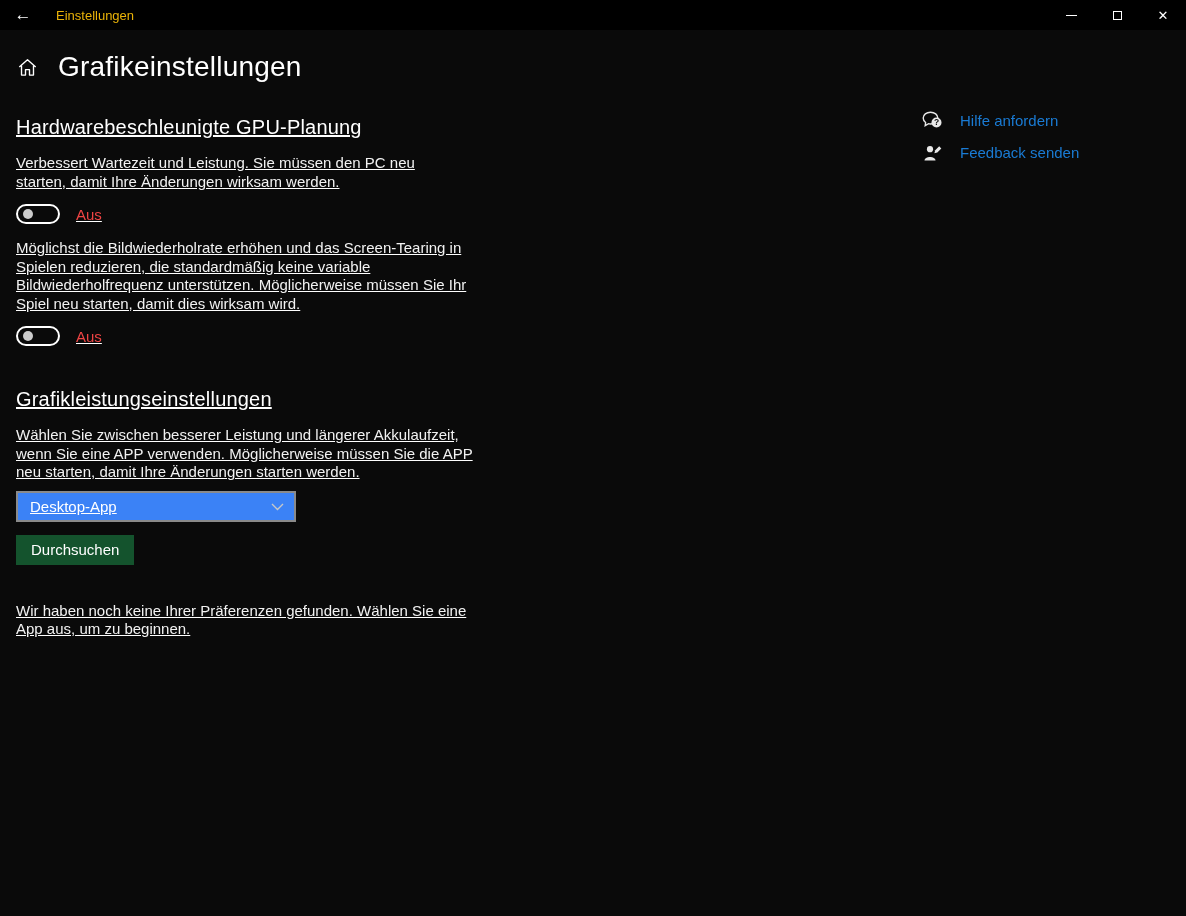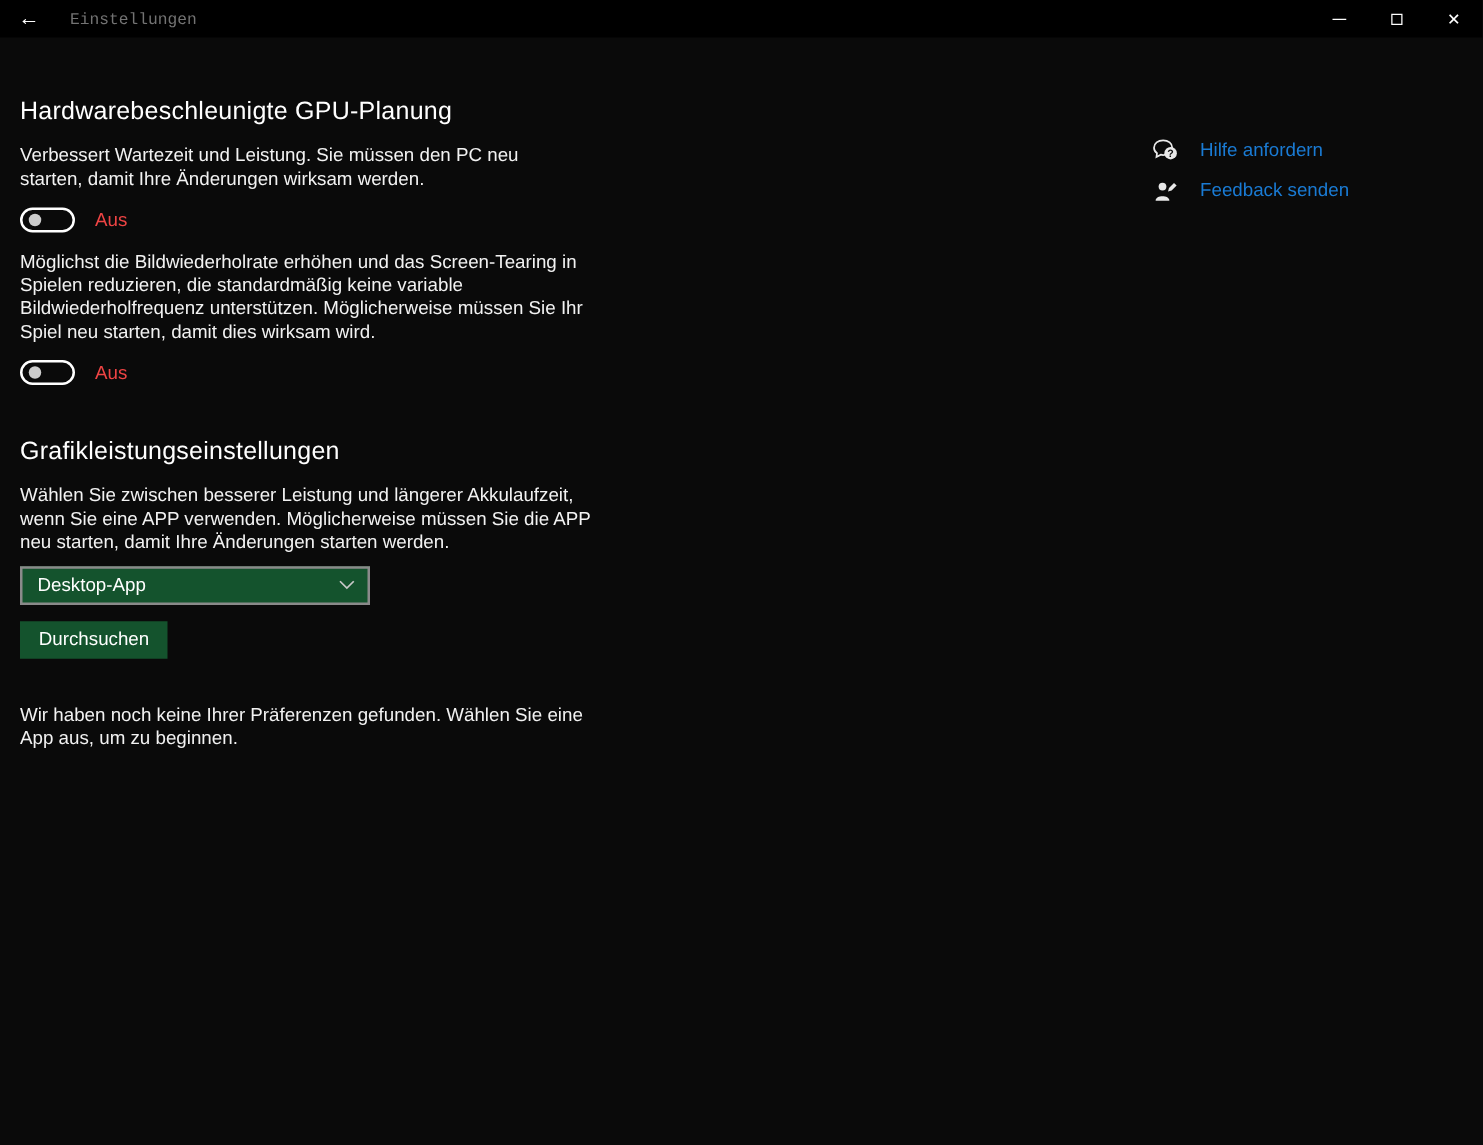--- a/index.html
+++ b/index.html
@@ -19,23 +19,22 @@
     align-items: center;
     position: relative;
   }
   .back-btn {
     width: 46px; height: 30px;
     display: flex; align-items: center; justify-content: center;
     color: #ffffff; font-size: 17px; cursor: pointer;
   }
   .titlebar-title {
     font-size: 13px;
-    color: #737373;
+    color: #eab308;
     margin-left: 10px;
-    font-family: Liberation Mono, monospace;
   }
   .window-controls {
     position: absolute; right: 0; top: 0;
     display: flex; height: 30px;
   }
   .win-btn {
     width: 46px; height: 30px;
     display: flex; align-items: center; justify-content: center;
     color: #ffffff; font-size: 13px; cursor: pointer;
   }
@@ -59,21 +58,21 @@
     cursor: pointer;
   }
   h1.page-title {
     font-size: 28px;
     font-weight: 300;
     color: #ffffff;
     margin-left: 20px;
     letter-spacing: 0.2px;
   }
 
-  .main-col { width: 500px; }
+  .main-col { width: 500px; text-decoration: underline; }
 
   h2.section-heading {
     font-size: 20px;
     font-weight: 400;
     color: #ffffff;
     letter-spacing: 0.2px;
   }
   .sec-gpu  h2 { margin-top: 30px; }
   .sec-vrr  h2 { margin-top: 42px; }
   .sec-perf h2 { margin-top: 42px; }
@@ -116,21 +115,21 @@
 
   .picker-label {
     font-size: 15px;
     color: #f2f2f2;
     margin-top: 26px;
   }
   .dropdown {
     margin-top: 9px;
     width: 280px; height: 31px;
     border: 2px solid #8a8a8a;
-    background: #14532d;
+    background: #3b82f6;
     display: flex;
     align-items: center;
     padding: 0 10px 0 12px;
     cursor: pointer;
   }
   .dropdown-value {
     font-size: 15px;
     color: #ffffff;
     flex: 1;
   }
@@ -192,20 +191,28 @@
       <span class="max-glyph"></span>
     </div>
     <div class="win-btn">
       <span class="close-glyph">✕</span>
     </div>
   </div>
 </div>
 
 <div class="content">
 
+  <div class="page-header">
+    <div class="home-icon">
+      <svg width="21" height="21" viewBox="0 0 20 20" fill="none">
+        <path d="M2.2 9.6 L10 2.6 L17.8 9.6 M4.3 8.3 V17.2 H8.1 V12 H11.9 V17.2 H15.7 V8.3" stroke="#ffffff" stroke-width="1.3" fill="none" stroke-linejoin="round"></path>
+      </svg>
+    </div>
+    <h1 class="page-title">Grafikeinstellungen</h1>
+  </div>
 
   <div class="main-col">
 
     <section class="sec-gpu">
       <h2 class="section-heading">Hardwarebeschleunigte GPU-Planung</h2>
       <p class="desc">Verbessert Wartezeit und Leistung. Sie müssen den PC neu starten, damit Ihre Änderungen wirksam werden.</p>
       <div class="toggle-row">
         <div class="toggle">
           <div class="knob"></div>
         </div>

